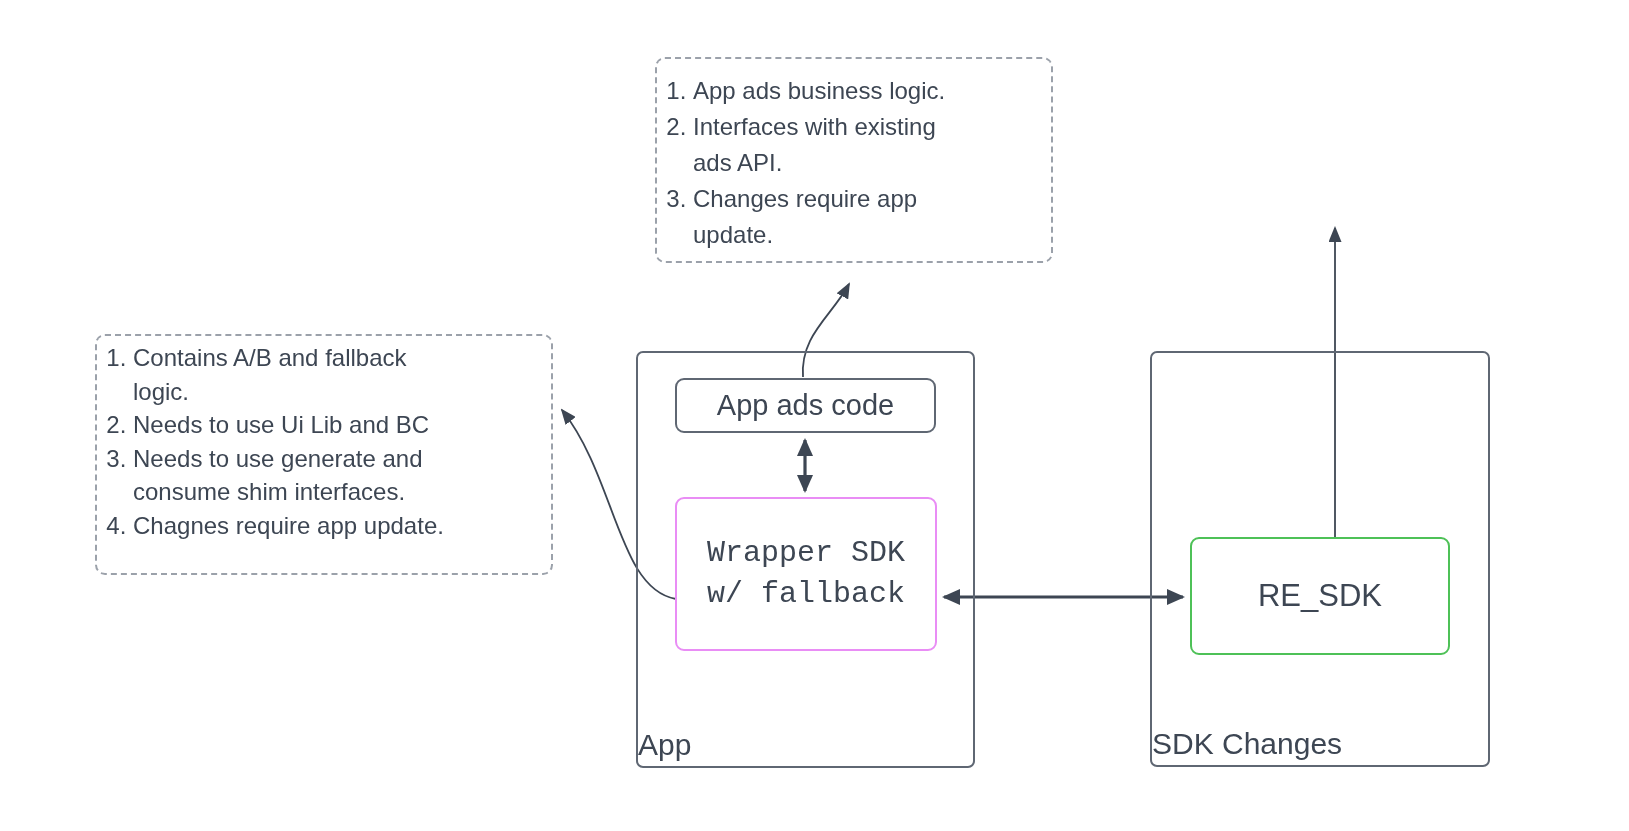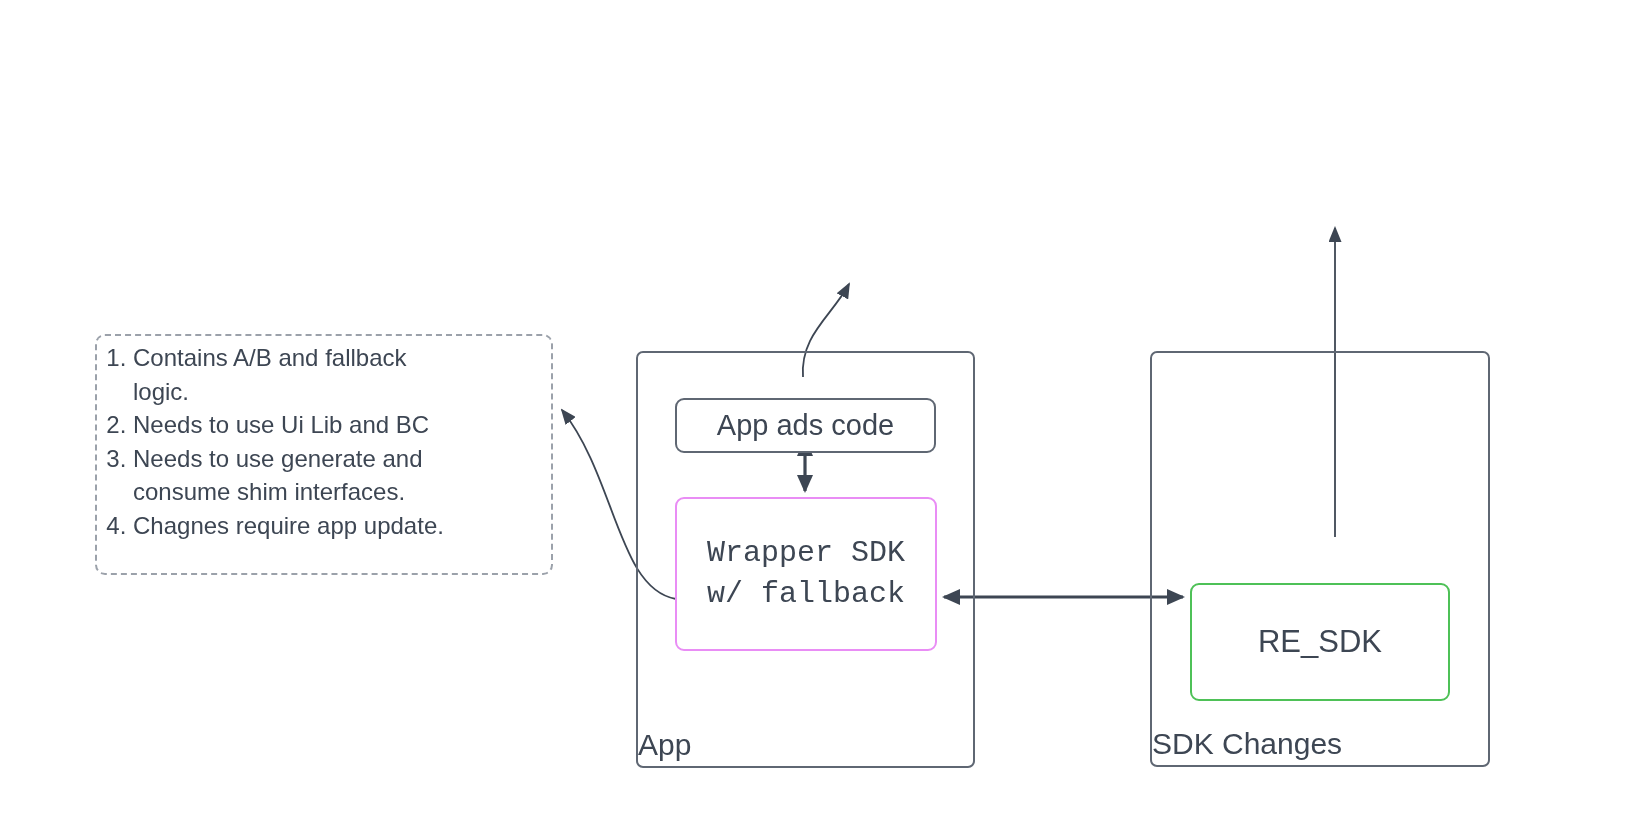--- a/index.html
+++ b/index.html
@@ -59,23 +59,23 @@
     box-sizing:border-box;
     border-radius:9px;
     background:#ffffff;
     display:flex;
     align-items:center;
     justify-content:center;
     text-align:center;
     font-size:29px;
     color:#3d4653;
   }
-  .node-app-ads{left:675px;top:378px;width:261px;height:55px;border:2px solid #5f6773;margin-top:20px;}
+  .node-app-ads{left:675px;top:378px;width:261px;height:55px;border:2px solid #5f6773;}
   .node-wrapper{left:675px;top:497px;width:262px;height:154px;border:2.5px solid #e98df5;font-size:30px;line-height:41px;white-space:pre-line;font-family:Liberation Mono, monospace;}
-  .node-resdk{left:1190px;top:537px;width:260px;height:118px;border:2.5px solid #4ec157;font-size:31px;margin-top:46px;}
+  .node-resdk{left:1190px;top:537px;width:260px;height:118px;border:2.5px solid #4ec157;font-size:31px;}
 </style>
 </head>
 <body>
 
 <div class="canvas">
 
   <svg class="connectors" viewBox="0 0 1629 831" xmlns="http://www.w3.org/2000/svg">
     <defs>
       <marker id="arrowThin" markerUnits="userSpaceOnUse" markerWidth="16" markerHeight="13" refX="14" refY="6.5" orient="auto-start-reverse">
         <path d="M0,0 L16,6.5 L0,13 z" fill="#3d4653"></path>
@@ -100,20 +100,29 @@
     <ol>
       <li>Contains A/B and fallback
 logic.</li>
       <li>Needs to use Ui Lib and BC</li>
       <li>Needs to use generate and
 consume shim interfaces.</li>
       <li>Chagnes require app update.</li>
     </ol>
   </div>
 
+  <div class="note note-top-center">
+    <ol>
+      <li>App ads business logic.</li>
+      <li>Interfaces with existing
+ads API.</li>
+      <li>Changes require app
+update.</li>
+    </ol>
+  </div>
 
 
   <div class="container container-app">
     <div class="container-label">App</div>
   </div>
 
   <div class="container container-sdk">
     <div class="container-label">SDK Changes</div>
   </div>
 

